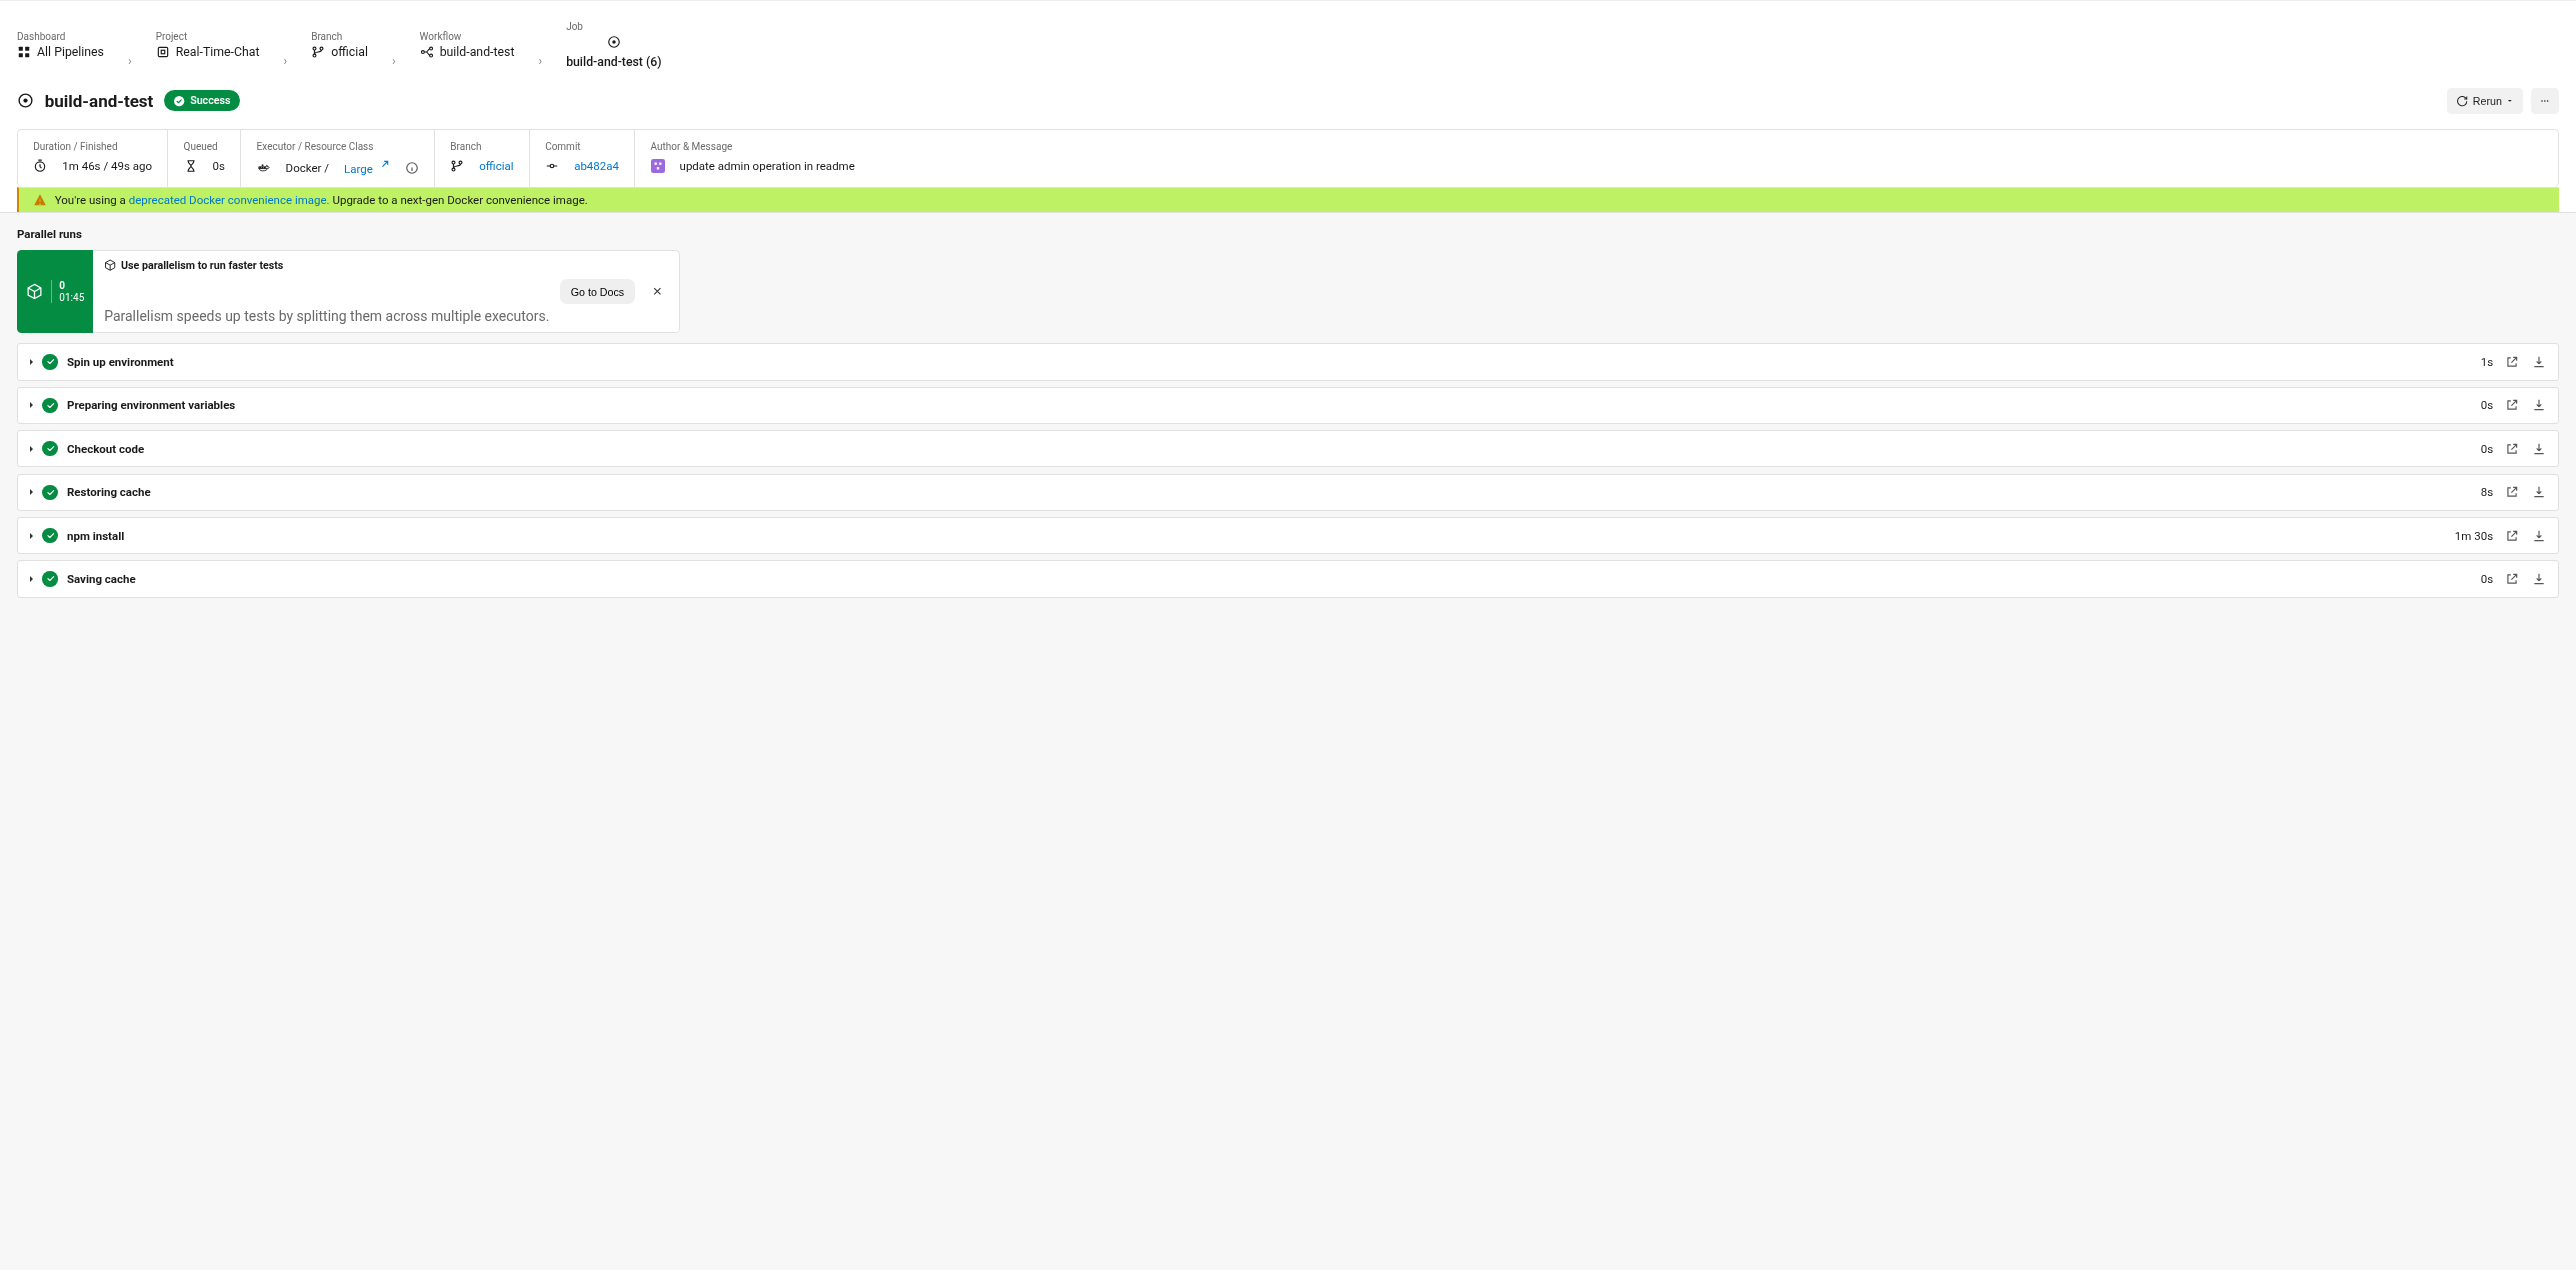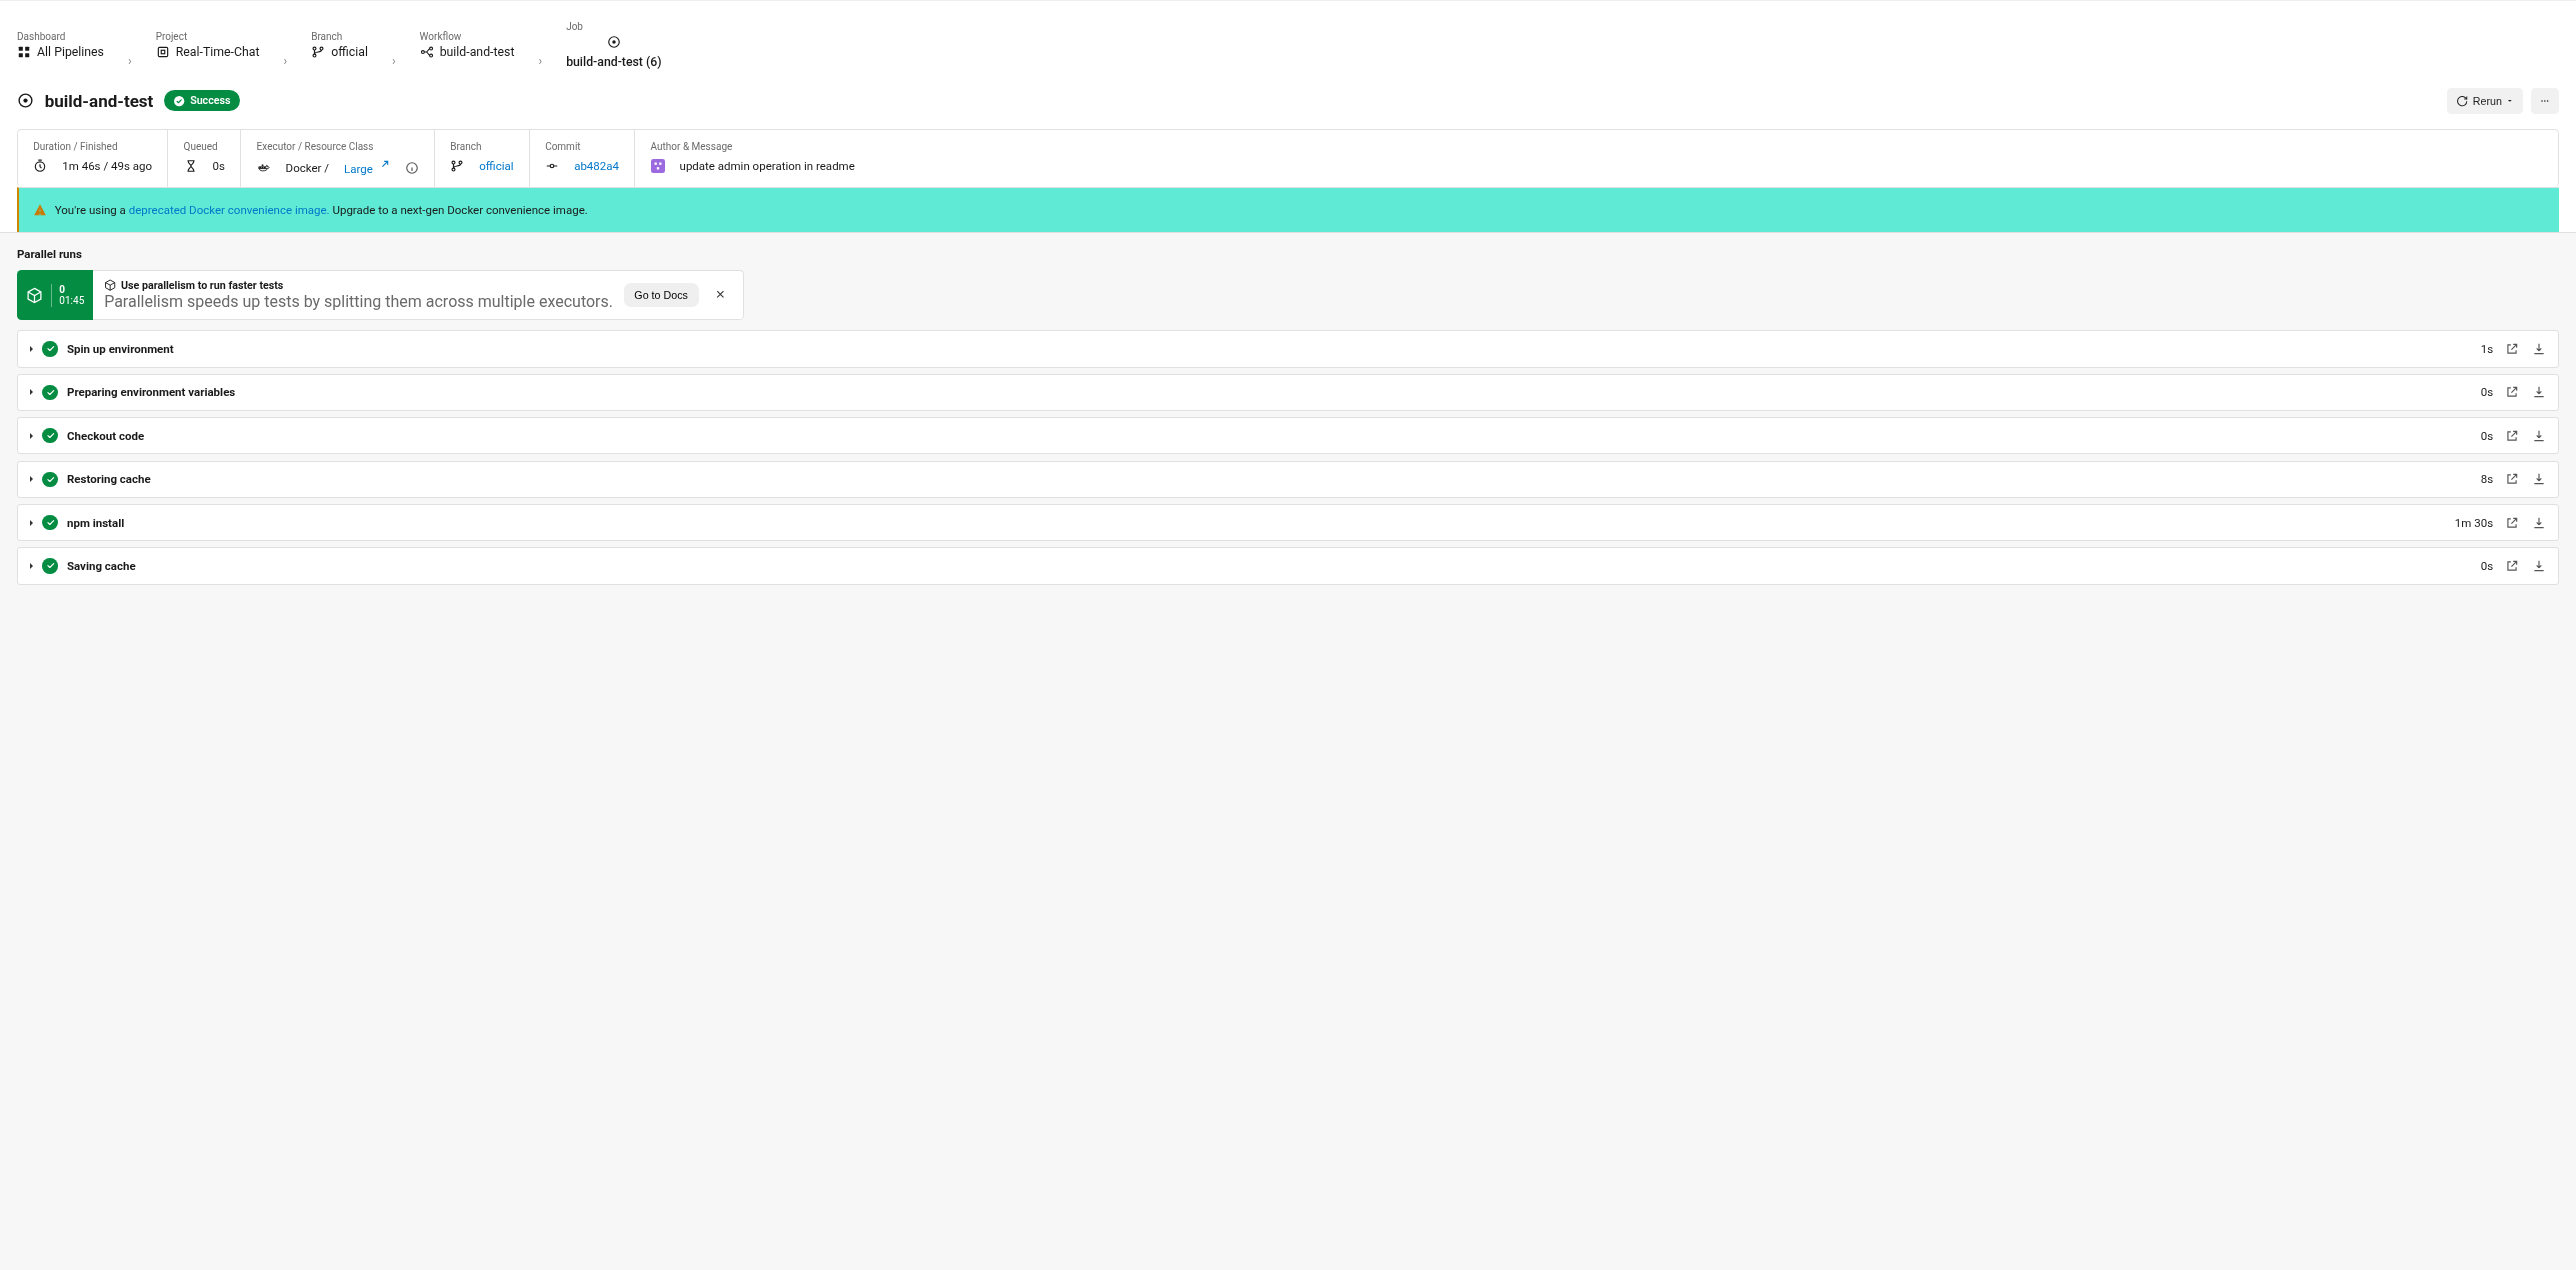--- a/index.html
+++ b/index.html
@@ -37,41 +37,41 @@
   .btn-icon { width:28px; justify-content:center;}
   
   .meta-bar { display:flex; margin-top:15.3px; border:0.8px solid var(--border); border-radius:4.6px; background:#fff; border-bottom: 0;}
   .meta-cell { padding:10.7px 15.3px; border-right:0.8px solid var(--border); display:flex; flex-direction:column; gap:7.7px; min-width:0;}
   .meta-cell:last-child { border-right:none; flex:1;}
   .meta-label { color:var(--text-muted); font-size:10px; white-space:nowrap;}
   .meta-value { display:flex; align-items:center; gap:15px; font-size:11.5px; white-space:nowrap;}
   .meta-value svg { width:14px; height:14px;}
   .link { color:var(--blue-link); text-decoration:none; cursor:pointer;}
   
-  .warning-box { display:flex; align-items:center; gap:7.7px; border-left:2.3px solid var(--warn-border); background:#5eead4; padding:15px 14px; font-size:11.5px; border-top:0.8px solid var(--border);}
+  .warning-box { display:flex; align-items:center; gap:7.7px; border-left:2.3px solid var(--warn-border); background:#bef264; padding:5px 14px; font-size:11.5px; border-top:0.8px solid var(--border);}
   .warning-box .warn-icon { color:var(--warn); flex-shrink:0; }
   
   .tabs { display:flex; gap:21.5px; padding-top:7.7px; border-bottom:0.8px solid var(--border); background:#fff;}
   .tab { display:flex; align-items:center; gap:4.6px; padding:0 1.5px 10.7px 1.5px; color:var(--text-muted); font-weight:700; font-size:10px; letter-spacing:0.4px; cursor:pointer; border-bottom:2.3px solid transparent; margin-bottom:-0.8px;}
   .tab.active { color:var(--text); border-bottom-color:#000;}
   .dot { width:5.4px; height:5.4px; background:var(--blue-dot); border-radius:50%;}
   .pill-new { background:var(--badge-blue); color:#fff; font-weight:700; font-size:8.4px; padding:1.5px 6.1px; border-radius:766px;}
   
   .steps-body { padding:14px 17px;}
   .section-title { font-weight:700; font-size:11.5px; margin-bottom:9.2px;}
   .parallel-row { display:flex; align-items:stretch; gap:0; margin-bottom:10.7px;}
   .parallel-card { background:var(--green); color:#fff; border-radius:4.6px 0 0 4.6px; display:flex; align-items:center; padding:7.7px 9.2px; gap:7.7px;}
   .parallel-card .cube { width:17px; height:17px;}
   .parallel-card .divider { width:0.8px; height:23px; background:rgba(255,255,255,0.4);}
   .parallel-card .nums { line-height:1.15; font-size:10px;}
   .parallel-card .nums .top{font-weight:700;}
   .tip-card { background:#fff; border:0.8px solid var(--border); border-left:none; border-radius:0 4.6px 4.6px 0; padding:7.7px 10.7px; display:flex; align-items:center; gap:10.7px;}
   .tip-text .t1 { font-weight:700; font-size:10.7px; display:flex; align-items:center; gap:4.6px;}
   .tip-text .t1 svg{width:12.3px;height:12.3px;}
-  .tip-text .t2 { color:var(--text-muted); font-size:16px;}
+  .tip-text .t2 { color:var(--text-muted); font-size:14px;margin-top:36px;}
   .tip-card .docs-btn { background:#EFEFEF; border:none; padding:6.1px 10.7px; border-radius:7px; cursor:pointer; font-size:10.7px;}
   .tip-card .close { background:none; border:none; cursor:pointer; font-size:14px; color:#333;}
   
   .step-row { display:flex; align-items:center; gap:9.2px; background:#fff; border:0.8px solid var(--border); border-radius:3px; padding:10px 12.3px; margin-bottom:6.1px;}
   .step-row .caret { width:0; height:0; border-left:3.8px solid #333; border-top:3.8px solid transparent; border-bottom:3.8px solid transparent;}
   .step-row .status-circ { width:15.3px; height:15.3px; background:var(--green); border-radius:50%; display:flex; align-items:center; justify-content:center; flex-shrink:0;}
   .step-row .status-circ svg{width:9.2px;height:9.2px;color:#fff;}
   .step-name { font-weight:700; font-size:11.5px;}
   .step-right { margin-left:auto; display:flex; align-items:center; gap:12.3px; color:var(--text); font-size:11.5px;}
   .step-right svg { width:14px; height:14px; color:#555; cursor:pointer;}

